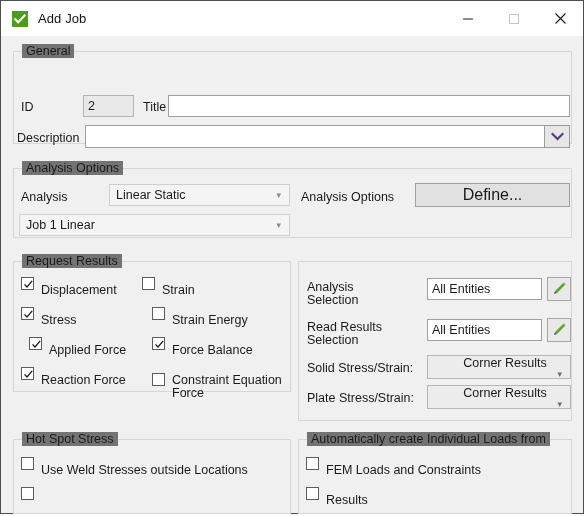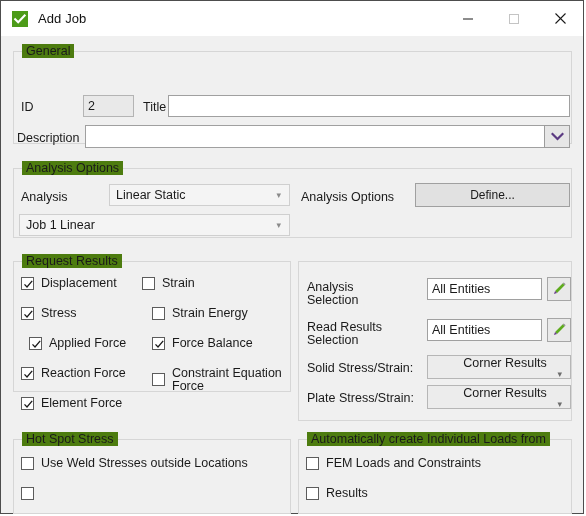--- a/index.html
+++ b/index.html
@@ -73,21 +73,21 @@
   
   .group {
     position: absolute;
     border: 1px solid #d6d6d6;
     box-sizing: border-box;
   }
   .group-title {
     position: absolute;
     top: -8px;
     left: 8px;
-    background: #4d7c0f;
+    background: #737373;
     padding: 0 4px;
     font-size: 12.5px;
     color: #1a1a1a;
     white-space: nowrap;
   }
 
   .lbl {
     position: absolute;
     font-size: 12.5px;
     color: #1a1a1a;
@@ -181,21 +181,21 @@
 
   
   .button {
     position: absolute;
     box-sizing: border-box;
     background: #e1e1e1;
     border: 1px solid #a0a0a0;
     display: flex;
     align-items: center;
     justify-content: center;
-    font-size: 12px;
+    font-size: 16px;
     color: #1a1a1a;
   }
   .iconbtn {
     position: absolute;
     box-sizing: border-box;
     background: #e9e9e9;
     border: 1px solid #a6a6a6;
     display: flex;
     align-items: center;
     justify-content: center;
@@ -217,20 +217,21 @@
     position: relative;
     margin-top: 0px;
   }
   .cb .box svg { position: absolute; left: 0; top: 0; }
   .cb .cbl {
     margin-left: 7px;
     font-size: 12.5px;
     color: #1a1a1a;
     line-height: 13px;
     white-space: nowrap;
+    margin-top: 7px;
   }
   .cb .cbl.wrap { white-space: normal; width: 110px; }
 </style>
 </head>
 <body>
 
 <div class="dialog">
 
   <div class="titlebar">
     <div class="title-icon">
@@ -323,28 +324,20 @@
         </span>
       <span class="cbl">Applied Force</span>
     </div>
     <div class="cb" style="left:20px; top:331px;">
       <span class="box">
           <svg width="13" height="13" viewBox="0 0 13 13">
             <path d="M2.5 6.4 L5 9 L10.2 2.8" stroke="#1a1a1a" stroke-width="1.3" fill="none"></path>
           </svg>
         </span>
       <span class="cbl">Reaction Force</span>
-    </div>
-    <div class="cb" style="left:20px; top:361px;">
-      <span class="box">
-          <svg width="13" height="13" viewBox="0 0 13 13">
-            <path d="M2.5 6.4 L5 9 L10.2 2.8" stroke="#1a1a1a" stroke-width="1.3" fill="none"></path>
-          </svg>
-        </span>
-      <span class="cbl">Element Force</span>
     </div>
 
     <div class="cb" style="left:141px; top:241px;">
       <span class="box"></span>
       <span class="cbl">Strain</span>
     </div>
     <div class="cb" style="left:151px; top:271px;">
       <span class="box"></span>
       <span class="cbl">Strain Energy</span>
     </div>

